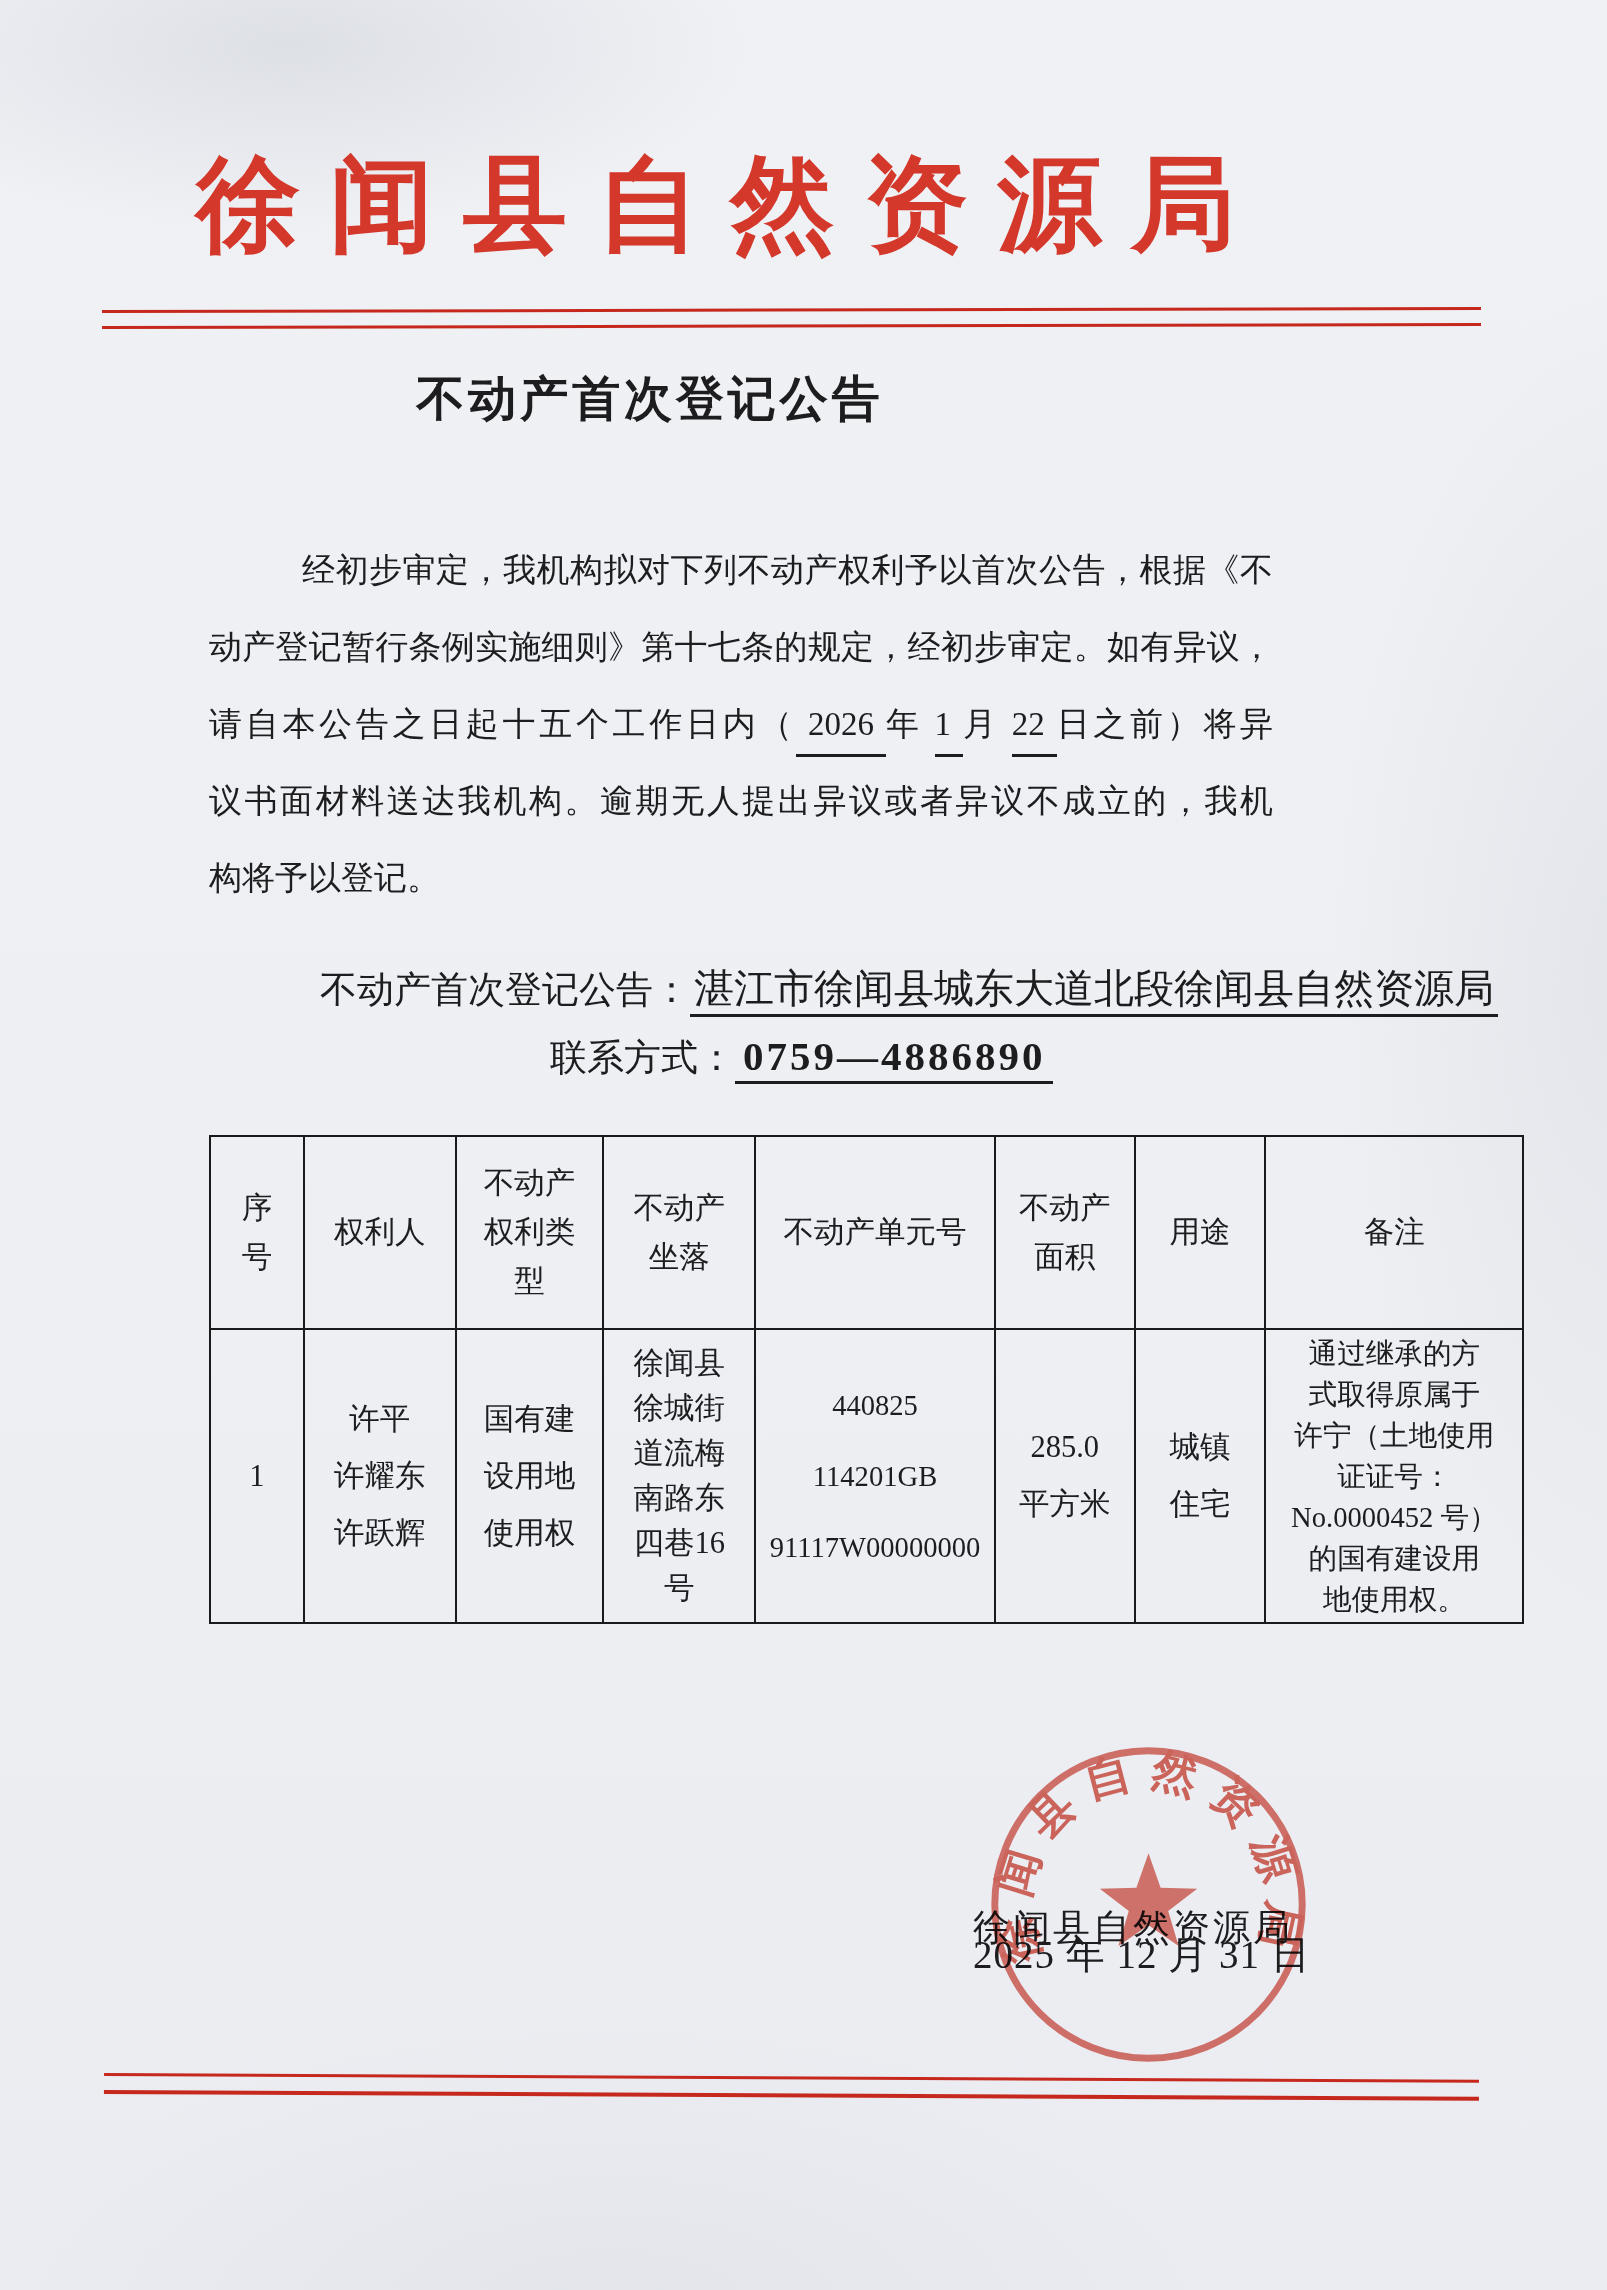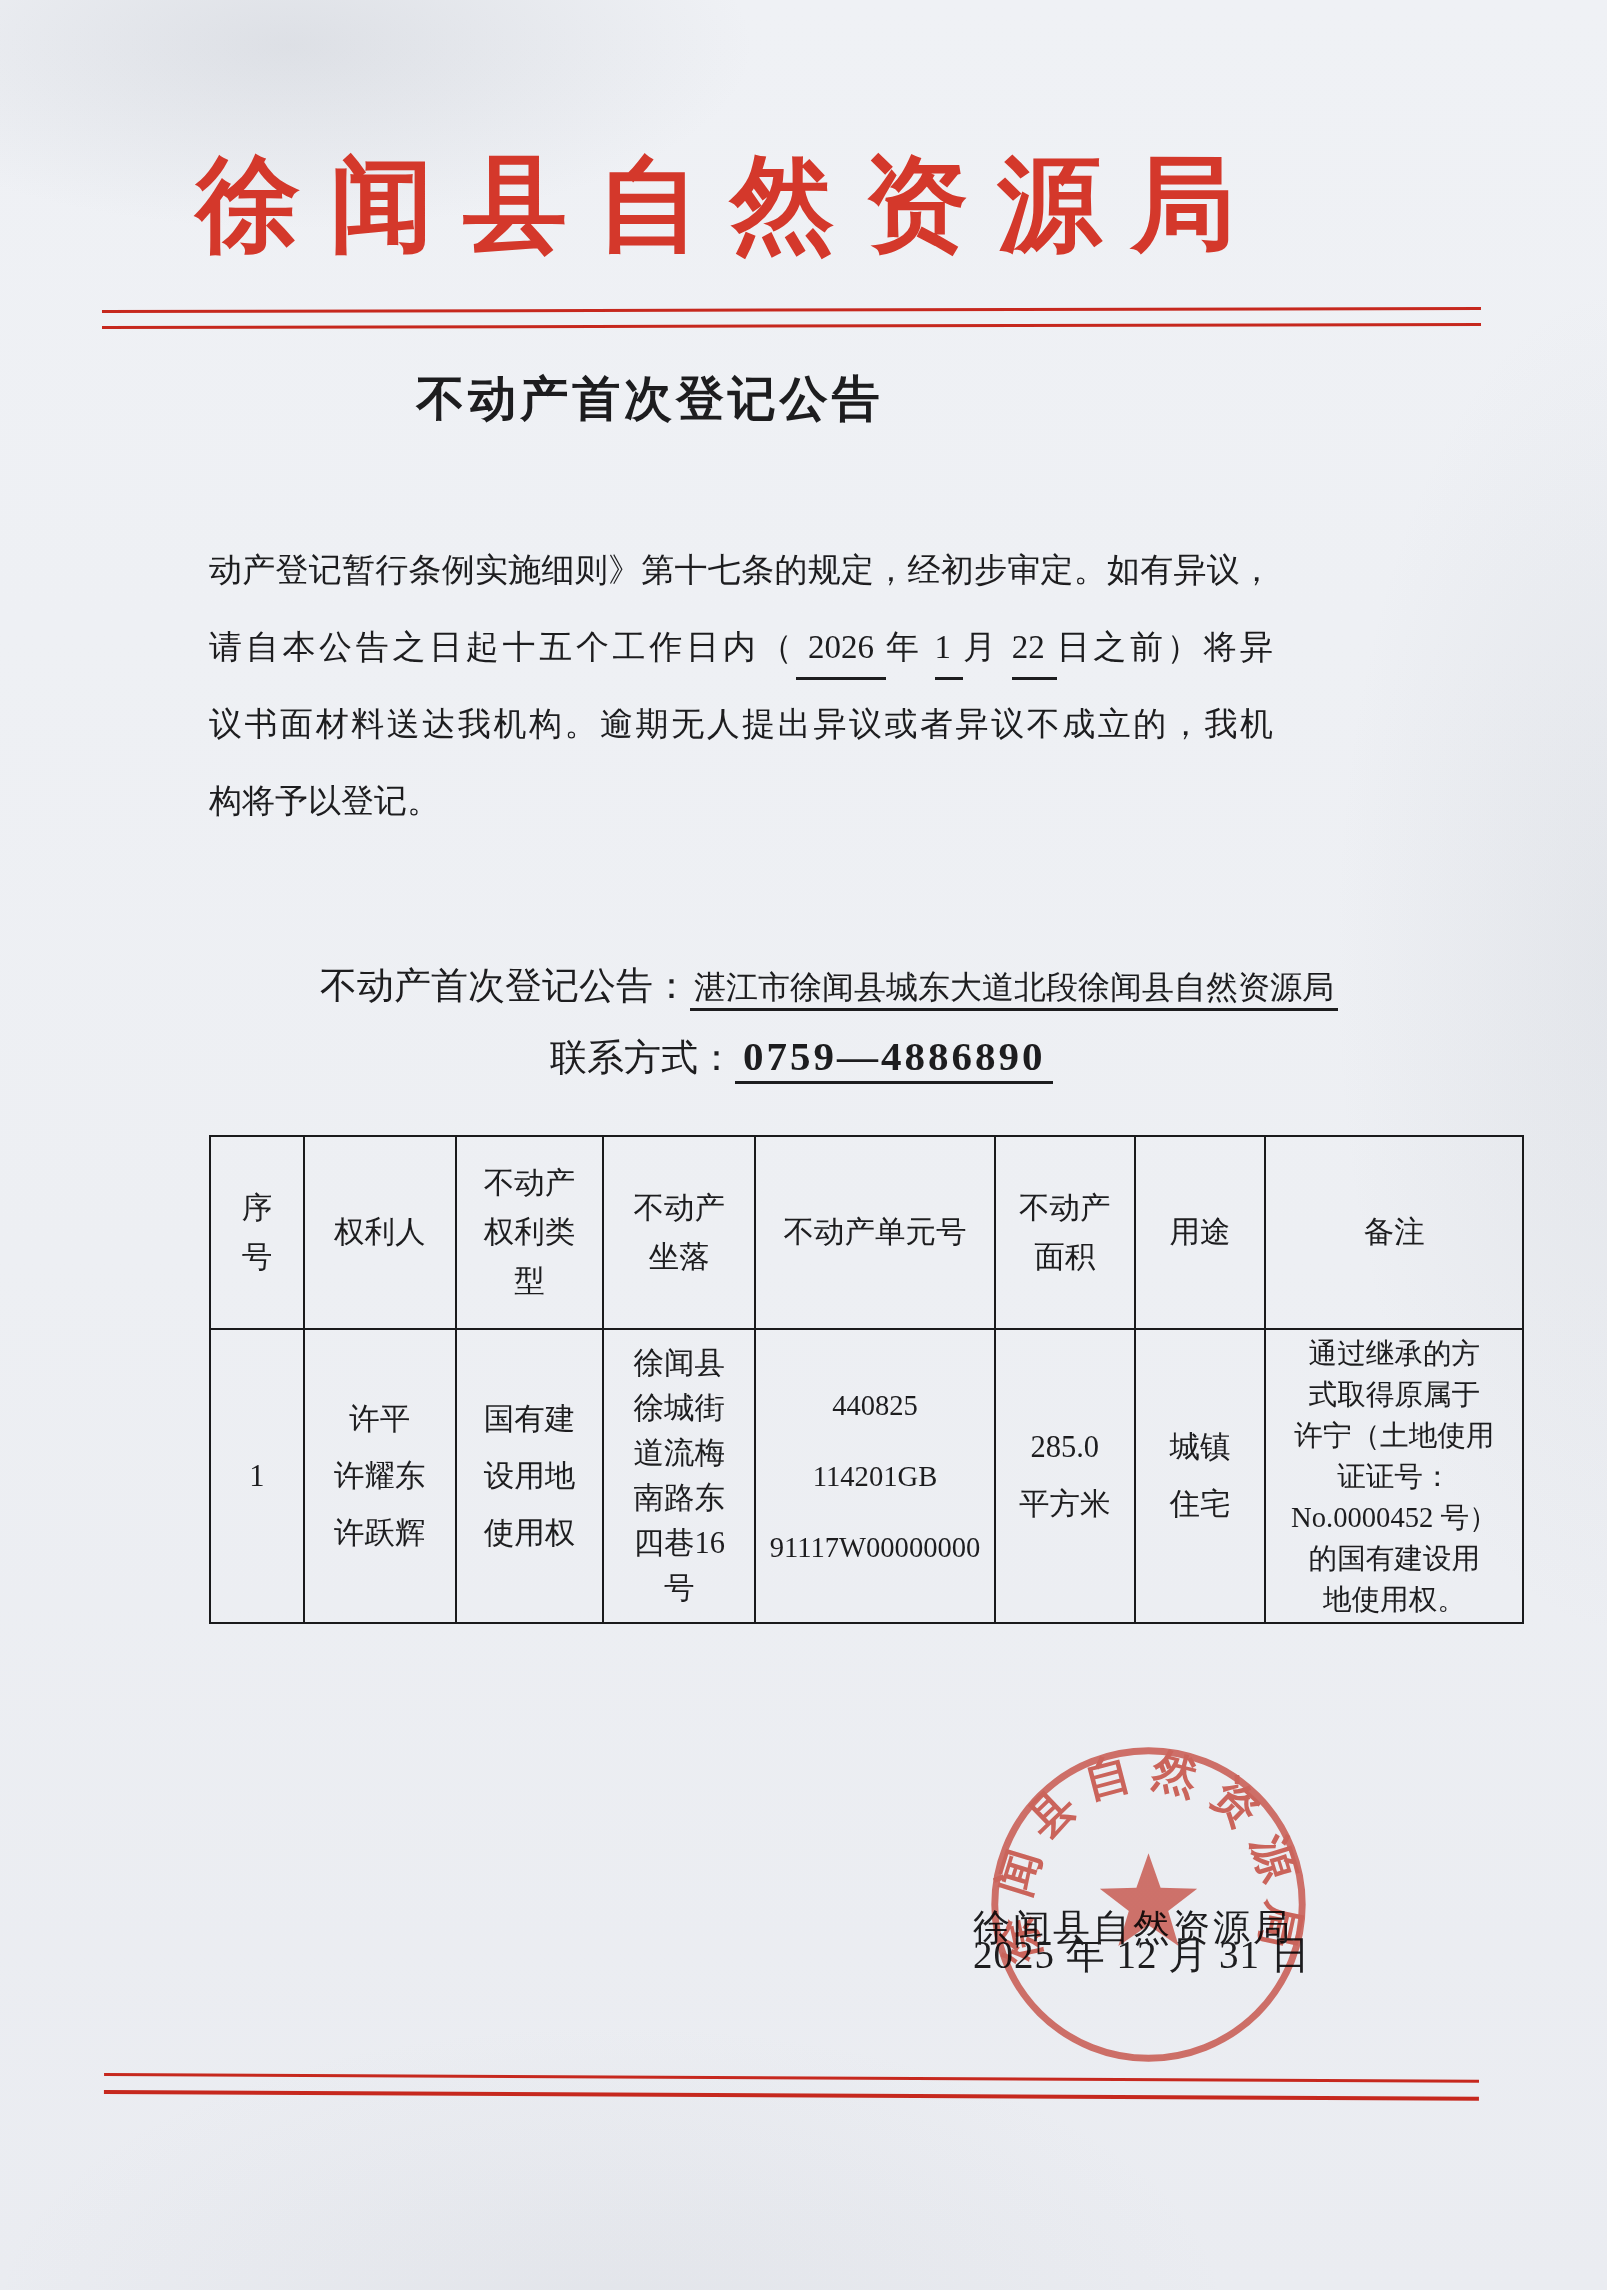--- a/index.html
+++ b/index.html
@@ -39,21 +39,21 @@
     position:absolute;top:532px;left:209px;width:1064px;
     font-size:33px;line-height:77px;
   }
   .nline{height:77px;white-space:nowrap;}
   .nline.just{text-align:justify;text-align-last:justify;white-space:normal;}
   .nline.indent{text-indent:93px;}
   .u{border-bottom:3px solid var(--ink,#1d1d1f);padding-bottom:12px;font-weight:500;}
   
   .delivery-line{position:absolute;top:961px;left:320px;white-space:nowrap;}
   .delivery-line .lbl{font-size:37px;}
-  .delivery-line .val{font-size:32px;border-bottom:3px solid var(--ink,#1d1d1f);padding:0 3.9px 3px 3.9px;margin-top:16px;}
+  .delivery-line .val{font-size:40px;border-bottom:3px solid var(--ink,#1d1d1f);padding:0 3.9px 3px 3.9px;margin-top:16px;}
   .contact-line{position:absolute;top:1032px;left:550px;white-space:nowrap;}
   .contact-line .lbl{font-size:37px;}
   .contact-line .val{font-size:41px;font-weight:600;letter-spacing:3px;border-bottom:3px solid var(--ink,#1d1d1f);padding:0 7.9px 2px 7.9px;}
   
   table.reg{
     position:absolute;top:1135px;left:209px;width:1234px;
     border-collapse:collapse;table-layout:fixed;
     font-size:30.5px;color:var(--ink,#1d1d1f);
   }
   table.reg th,table.reg td{
@@ -95,20 +95,21 @@
 
 <div class="page">
 
   <h1 class="agency">徐闻县自然资源局</h1>
 
   <div class="rule-top"></div>
 
   <h2 class="doc-title">不动产首次登记公告</h2>
 
   <div class="notice" id="notice">
+      <div class="nline just indent"><span>经初步审定，我机构拟对下列不动产权利予以首次公告，根据《不</span></div>
       <div class="nline just"><span>动产登记暂行条例实施细则》第十七条的规定，经初步审定。如有异议，</span></div>
       <div class="nline just"><span>请自本公告之日起十五个工作日内（</span><span class="u"> 2026 </span><span>年 </span><span class="u">1 </span><span>月 </span><span class="u">22 </span><span>日之前）将异</span></div>
       <div class="nline just"><span>议书面材料送达我机构。逾期无人提出异议或者异议不成立的，我机</span></div>
       <div class="nline"><span>构将予以登记。</span></div>
     </div>
 
   <div class="delivery-line">
     <span class="lbl">不动产首次登记公告：</span><span class="val">湛江市徐闻县城东大道北段徐闻县自然资源局</span>
   </div>
 

